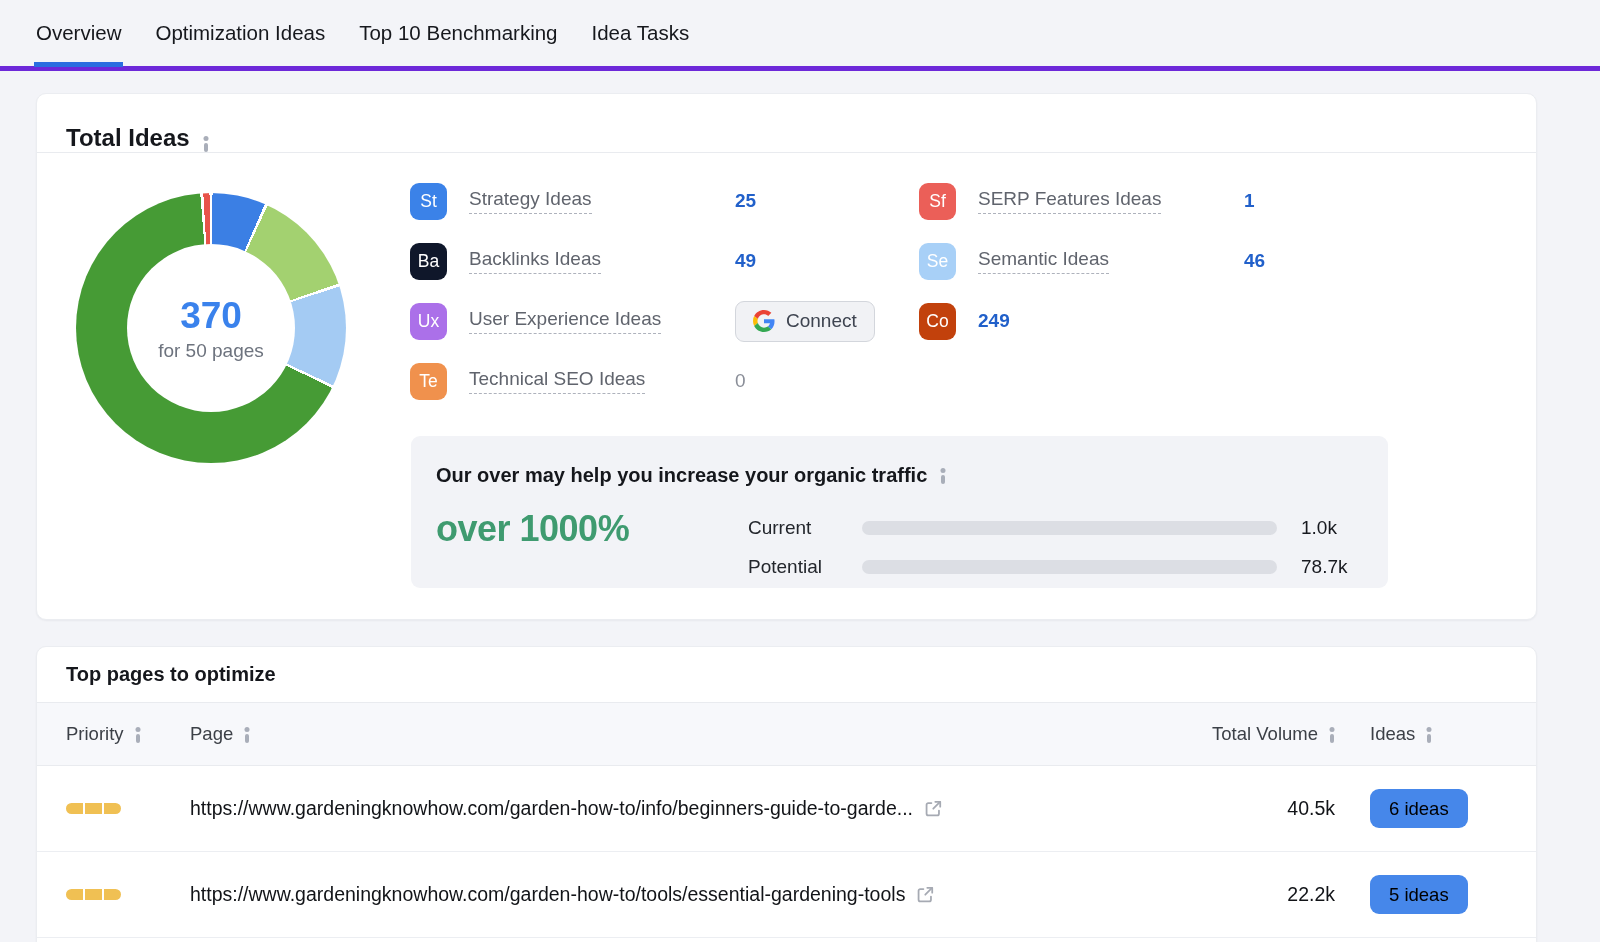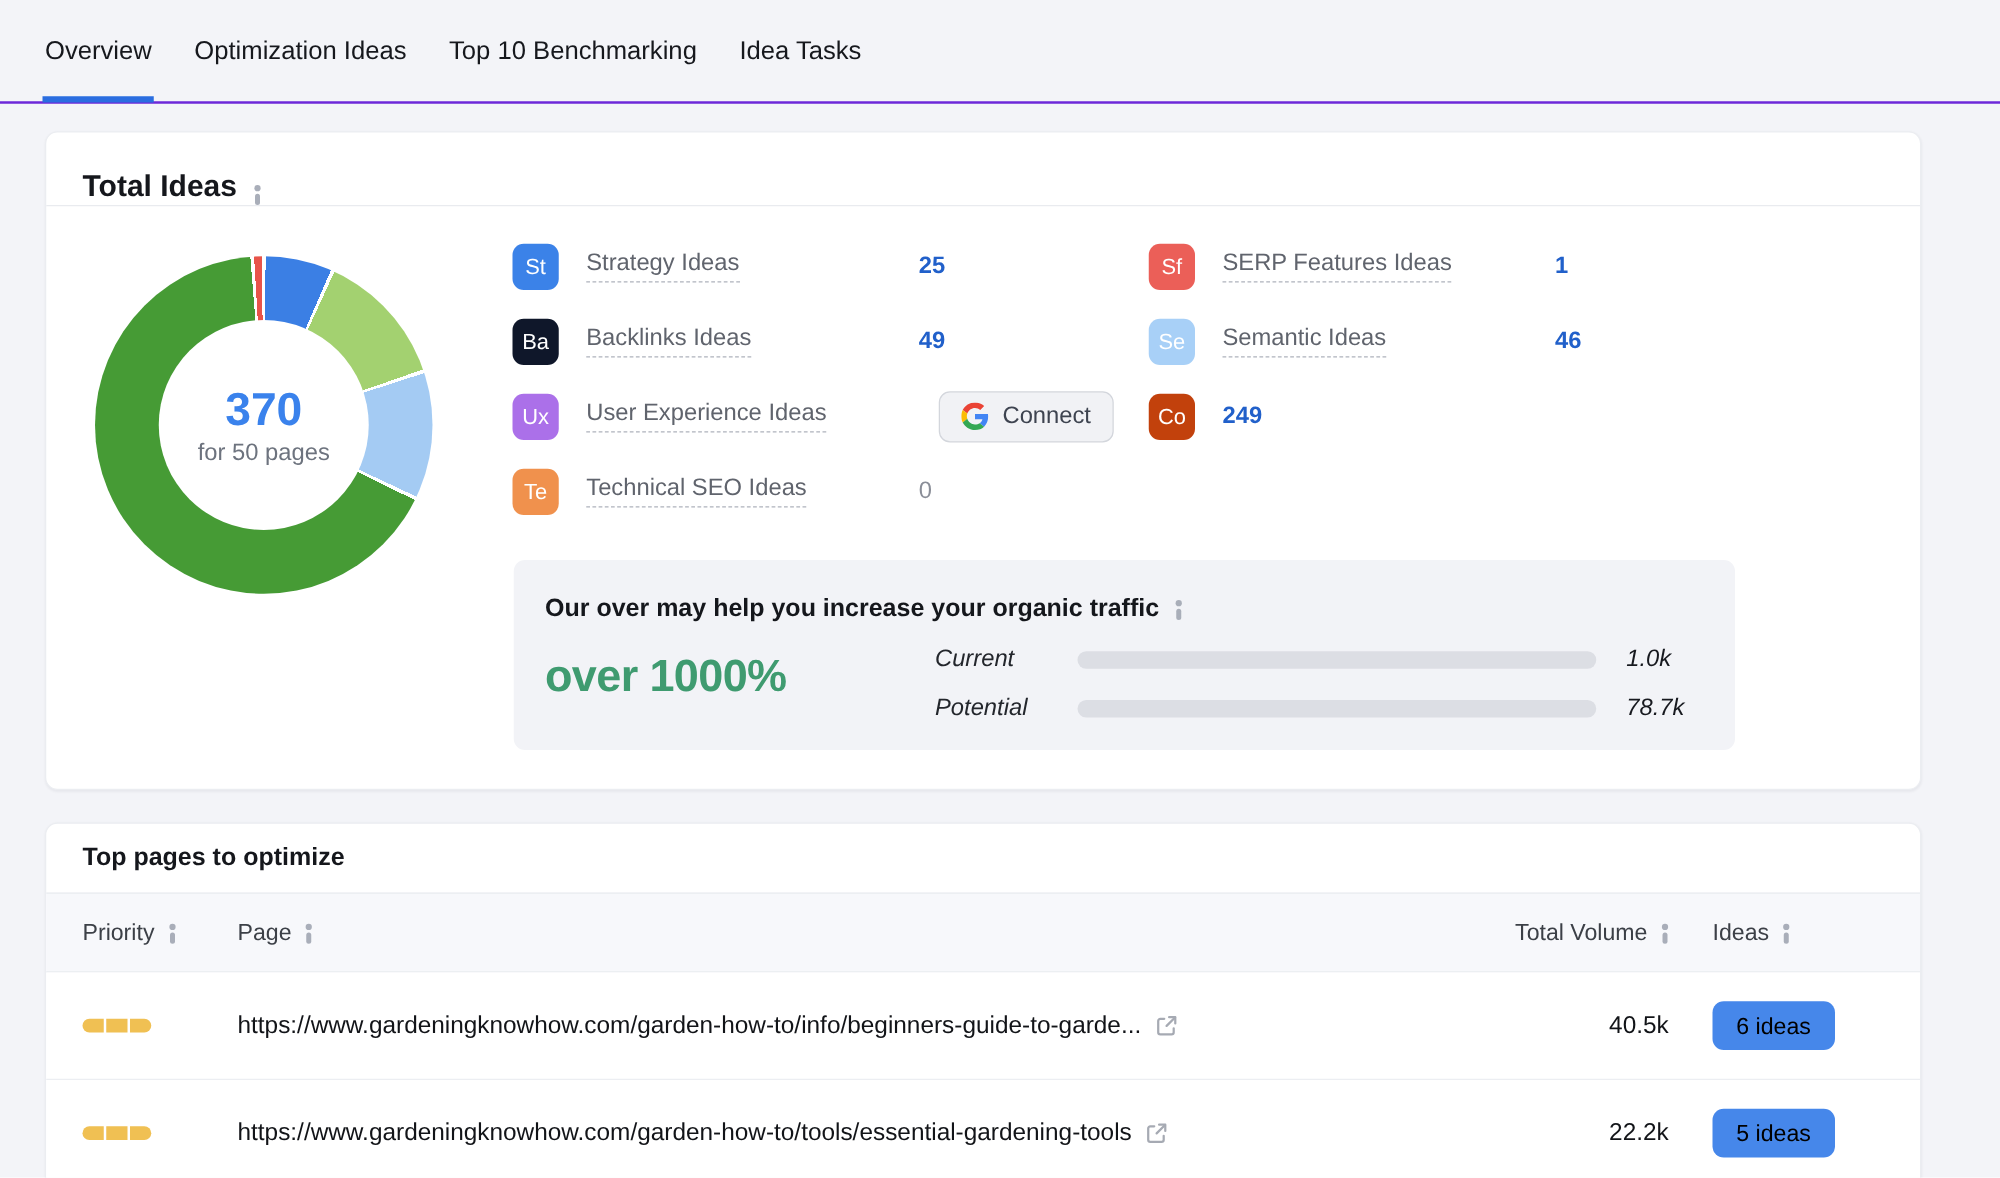--- a/index.html
+++ b/index.html
@@ -5,21 +5,21 @@
   * { margin:0; padding:0; box-sizing:border-box; }
   html,body { width:1600px; height:942px; }
   body {
     background:#f3f4f8;
     font-family:"Liberation Sans","DejaVu Sans",sans-serif;
     color:#16181d;
     overflow:hidden;
   }
 
   
-  .tabbar { height:83px; display:flex; align-items:stretch; gap:34px; padding:0 36px; border-bottom:2px solid #6d28d9; }
+  .tabbar { height:71px; display:flex; align-items:stretch; gap:34px; padding:0 36px; border-bottom:5px solid #6d28d9; }
   .tab { display:flex; align-items:center; font-size:20.5px; font-weight:500; color:#16181d; position:relative; cursor:pointer; white-space:nowrap; }
   .tab.active::after { content:""; position:absolute; left:-2px; right:-2px; bottom:-1px; height:5px; background:#2a6de0; }
 
   
   .card { background:#fff; border:1px solid #ebedf1; border-radius:10px; margin-left:36px; width:1501px; box-shadow:0 1px 2px rgba(24,28,40,.05); }
   .card1 { margin-top:22px; height:527px; }
   .card2 { margin-top:26px; height:312px; }
   .card-header { height:59px; border-bottom:1px solid #e9ebef; display:flex; align-items:flex-end; gap:13px; padding:0 29px; font-size:24px; font-weight:700; color:#15171c; }
   .card-header2 { height:55px; display:flex; align-items:center; padding:0 29px; font-size:20px; font-weight:700; color:#15171c; }
 
@@ -40,27 +40,27 @@
   .legend { position:absolute; top:18px; }
   .legend.left  { left:373px; }
   .legend.right { left:882px; }
   .legend-row { display:flex; align-items:center; height:60px; }
   .badge { width:37px; height:37px; border-radius:9px; color:#fff; font-size:17.5px; font-weight:400; display:flex; align-items:center; justify-content:center; margin-right:22px; flex:none; }
   .legend-label-wrap { width:266px; }
   .legend-label { display:inline-block; font-size:19px; color:#60646d; border-bottom:1.5px dashed #aeb2bc; padding-bottom:3px; cursor:pointer; }
   .legend-value { font-size:19px; font-weight:700; color:#2160ca; }
   .legend-value.muted { color:#8a8e98; font-weight:400; }
 
-  .connect-btn { display:flex; align-items:center; gap:11px; height:41px; padding:0 17px; background:#f1f2f5; border:1px solid #d3d6dc; border-radius:9px; font-family:inherit; font-size:19px; color:#3e4450; cursor:pointer;margin-left:16px; }
+  .connect-btn { display:flex; align-items:center; gap:11px; height:41px; padding:0 17px; background:#f1f2f5; border:1px solid #d3d6dc; border-radius:9px; font-family:inherit; font-size:19px; color:#3e4450; cursor:pointer; }
   .g-logo { width:22px; height:22px; display:flex; }
 
   .traffic-panel { position:absolute; left:374px; top:283px; width:977px; height:152px; background:#f2f3f7; border-radius:9px; }
   .traffic-heading { position:absolute; left:25px; top:28px; display:flex; align-items:center; gap:12px; font-size:20px; font-weight:700; color:#15171c; }
   .big-green { position:absolute; left:25px; top:72px; font-size:36px; font-weight:700; color:#3f9b70; letter-spacing:-0.5px; }
-  .bars { position:absolute; left:337px; top:60px;font-style:italic; }
+  .bars { position:absolute; left:337px; top:72px; }
   .bar-row { display:flex; align-items:center; height:39px; }
   .bar-label { width:114px; font-size:19px; color:#23262c; }
   .bar-track { width:415px; height:14px; border-radius:7px; background:#dcdee4; overflow:hidden; }
   .bar-fill { height:100%; border-radius:7px; background:#55a9f2; }
   .bar-value { margin-left:24px; font-size:19px; color:#17191f; }
 
   
   .thead { height:64px; background:#f7f8fb; border-top:1px solid #e9ebef; border-bottom:1px solid #e9ebef; display:flex; align-items:center; padding:0 29px; font-size:18.5px; color:#3c4047; }
   .trow { height:86px; display:flex; align-items:center; padding:0 29px; border-bottom:1px solid #eceef2; background:#fff; }
   .col-priority { width:124px; display:flex; align-items:center; gap:11px; flex:none; }

